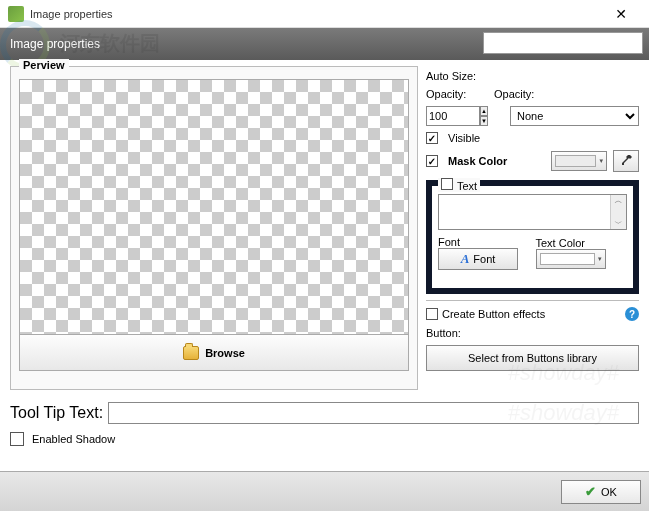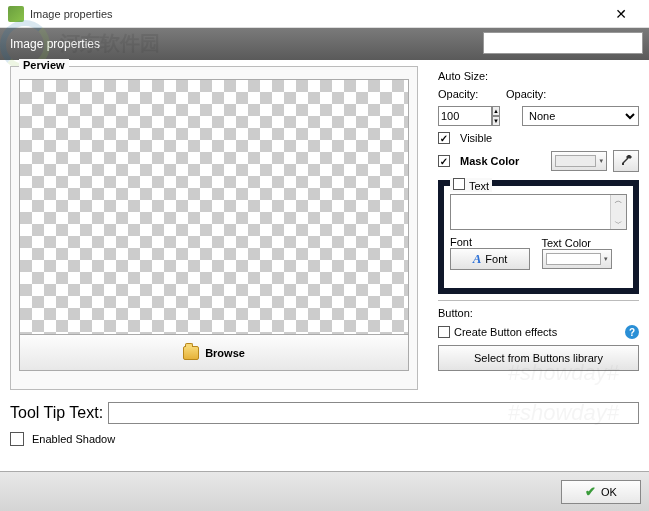--- a/index.html
+++ b/index.html
@@ -12,21 +12,21 @@
 
 .subheader { height: 32px; background: linear-gradient(#7a7a7a,#5a5a5a); display:flex; align-items:center; padding: 0 10px; position:relative; }
 .subheader .title { color: #fff; font-size: 12px; }
 .subheader .searchbox { position:absolute; right:6px; top:4px; width:160px; height:22px; background:#fff; border:1px solid #999; }
 
 .watermark { position:absolute; top:20px; left:0; width:220px; height:60px; opacity:.15; pointer-events:none; }
 .watermark .logo { width:50px; height:50px; border:6px solid #0a67a3; border-radius:50%; border-right-color:#8bc34a; border-bottom-color:#8bc34a; display:inline-block; }
 .watermark .txt { position:absolute; left:60px; top:10px; font-size:20px; color:#333; font-weight:bold; }
 
 .main { padding: 6px 10px 0 10px; height: 388px; }
-.columns { display:flex; gap:20px; height: 324px; }
+.columns { display:flex; gap:8px; height: 324px; }
 
 .preview-group { flex: 0 0 408px; border:1px solid #bbb; position:relative; padding:12px 8px 8px 8px; background:#f9f9f9; }
 .preview-group legend { position:absolute; top:-8px; left:8px; background:#f9f9f9; padding:0 4px; font-weight:bold; }
 .checker { width:100%; height:256px; background-image:
   linear-gradient(45deg,#ccc 25%,transparent 25%),
   linear-gradient(-45deg,#ccc 25%,transparent 25%),
   linear-gradient(45deg,transparent 75%,#ccc 75%),
   linear-gradient(-45deg,transparent 75%,#ccc 75%);
   background-size:24px 24px;
   background-position:0 0,0 12px,12px -12px,-12px 0;
@@ -164,28 +164,28 @@
             <div class="colorbtn" style="width:70px">
                 <span class="sw" style="background:#fff"></span>
                 <span class="dd">▾</span>
               </div>
           </div>
         </div>
       </div>
 
       <div class="hline"></div>
       <div class="row" style="justify-content:space-between">
-        <span class="lbl">Button:</span>
-      </div>
-      <div class="row" style="justify-content:space-between">
         <div style="display:flex;align-items:center">
           <span class="cb"></span>
           <span>Create Button effects</span>
         </div>
         <div class="help">?</div>
+      </div>
+      <div class="row" style="justify-content:space-between">
+        <span class="lbl">Button:</span>
       </div>
       <div class="libbtn">
         <span>Select from Buttons library</span>
       </div>
     </div>
   </div>
 
   <div class="tooltip-row">
     <span class="lbl">Tool Tip Text:</span>
     <input type="text" value="" style="">

